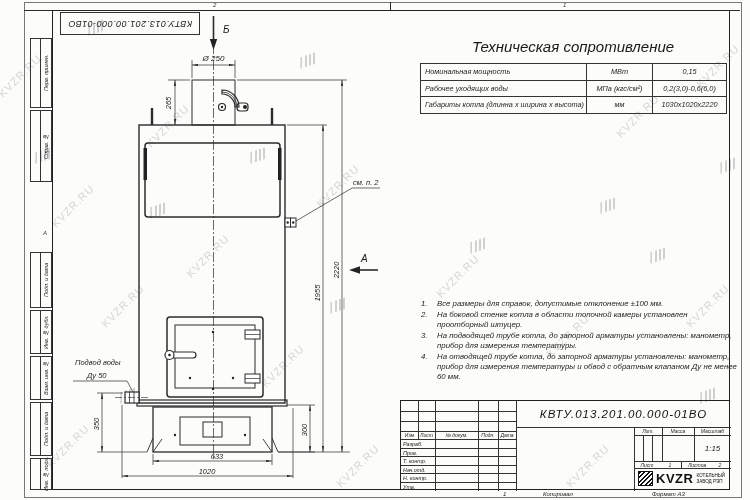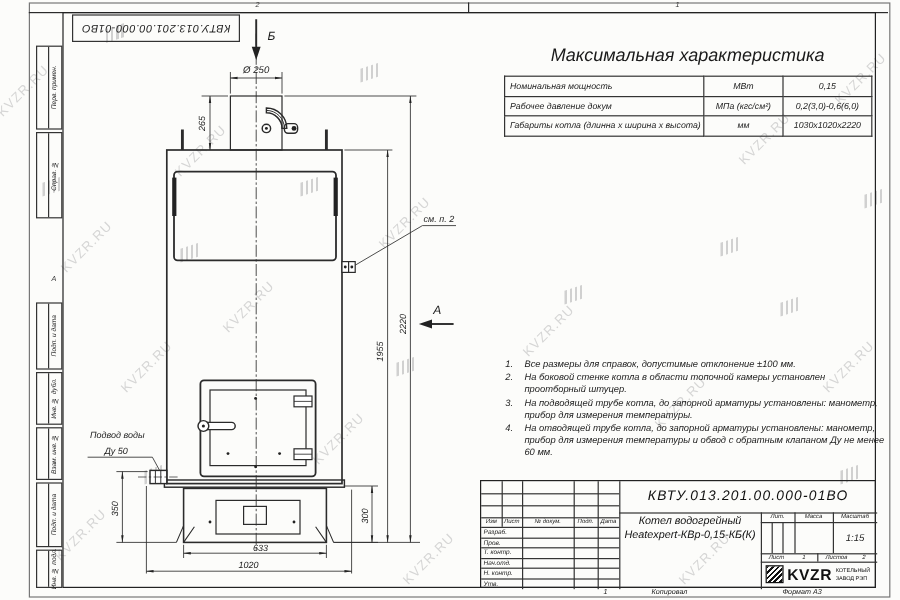--- a/index.html
+++ b/index.html
@@ -237,35 +237,35 @@
     <line x1="287" y1="72" x2="287" y2="444" stroke-width="0.7" marker-start="url(#ar)" marker-end="url(#ar)"></line>
     <line x1="223" y1="444" x2="295" y2="444" stroke-width="0.7"></line>
     <text x="283.5" y="262" font-size="7.5" font-style="italic" text-anchor="middle" transform="rotate(-90 283.5 262)" stroke="none" fill="#1a1a1a">2220</text>
 
     <line x1="323" y1="262" x2="303" y2="262" stroke-width="1.6"></line>
     <polygon points="305,258.3 305,265.7 294,262" fill="#222" stroke="none"></polygon>
     <text x="306" y="254" font-size="10" font-style="italic" stroke="none" fill="#1a1a1a">А</text>
   </g>
 </svg>
 
-<div class="spec-title">Максимальная характеристика</div>
+<div class="spec-title">Техническая сопротивление</div>
 <table class="spec">
   <colgroup>
       <col style="width:166px">
       <col style="width:66px">
       <col style="width:74px">
     </colgroup>
   <tbody>
   <tr>
         <td class="n">Номинальная мощность</td>
         <td>МВт</td>
         <td>0,15</td>
       </tr>
   <tr>
-        <td class="n">Рабочее давление докум</td>
+        <td class="n">Рабочее уходящих воды</td>
         <td>МПа (кгс/см²)</td>
         <td>0,2(3,0)-0,6(6,0)</td>
       </tr>
   <tr>
         <td class="n">Габариты котла (длинна х ширина х высота)</td>
         <td>мм</td>
         <td>1030х1020х2220</td>
       </tr>
 </tbody>
   </table>
@@ -323,24 +323,20 @@
   <div class="cell" style="left:97px;top:30px;width:18px;height:8px">Дата</div>
 
   <div class="rowlab" style="top:40px">Разраб.</div>
   <div class="rowlab" style="top:48.5px">Пров.</div>
   <div class="rowlab" style="top:57px">Т. контр.</div>
   <div class="rowlab" style="top:65.5px">Нач.отд.</div>
   <div class="rowlab" style="top:74px">Н. контр.</div>
   <div class="rowlab" style="top:82.5px">Утв.</div>
 
   <div class="desig">КВТУ.013.201.00.000-01ВО</div>
-  <div class="pname">
-    <div>Котел водогрейный</div>
-    <div>Heatexpert-КВр-0,15-КБ(К)</div>
-  </div>
 
   <div class="cell" style="left:233px;top:26px;width:28px;height:8px">Лит.</div>
   <div class="cell" style="left:261px;top:26px;width:32px;height:8px">Масса</div>
   <div class="cell" style="left:293px;top:26px;width:37px;height:8px">Масштаб</div>
   <div class="scaleval">1:15</div>
   <div class="cell" style="left:235px;top:60px;width:22px;height:7px">Лист</div>
   <div class="cell" style="left:262px;top:60px;width:14px;height:7px">1</div>
   <div class="cell" style="left:282px;top:60px;width:28px;height:7px">Листов</div>
   <div class="cell" style="left:312px;top:60px;width:14px;height:7px">2</div>
   <div class="logo">

